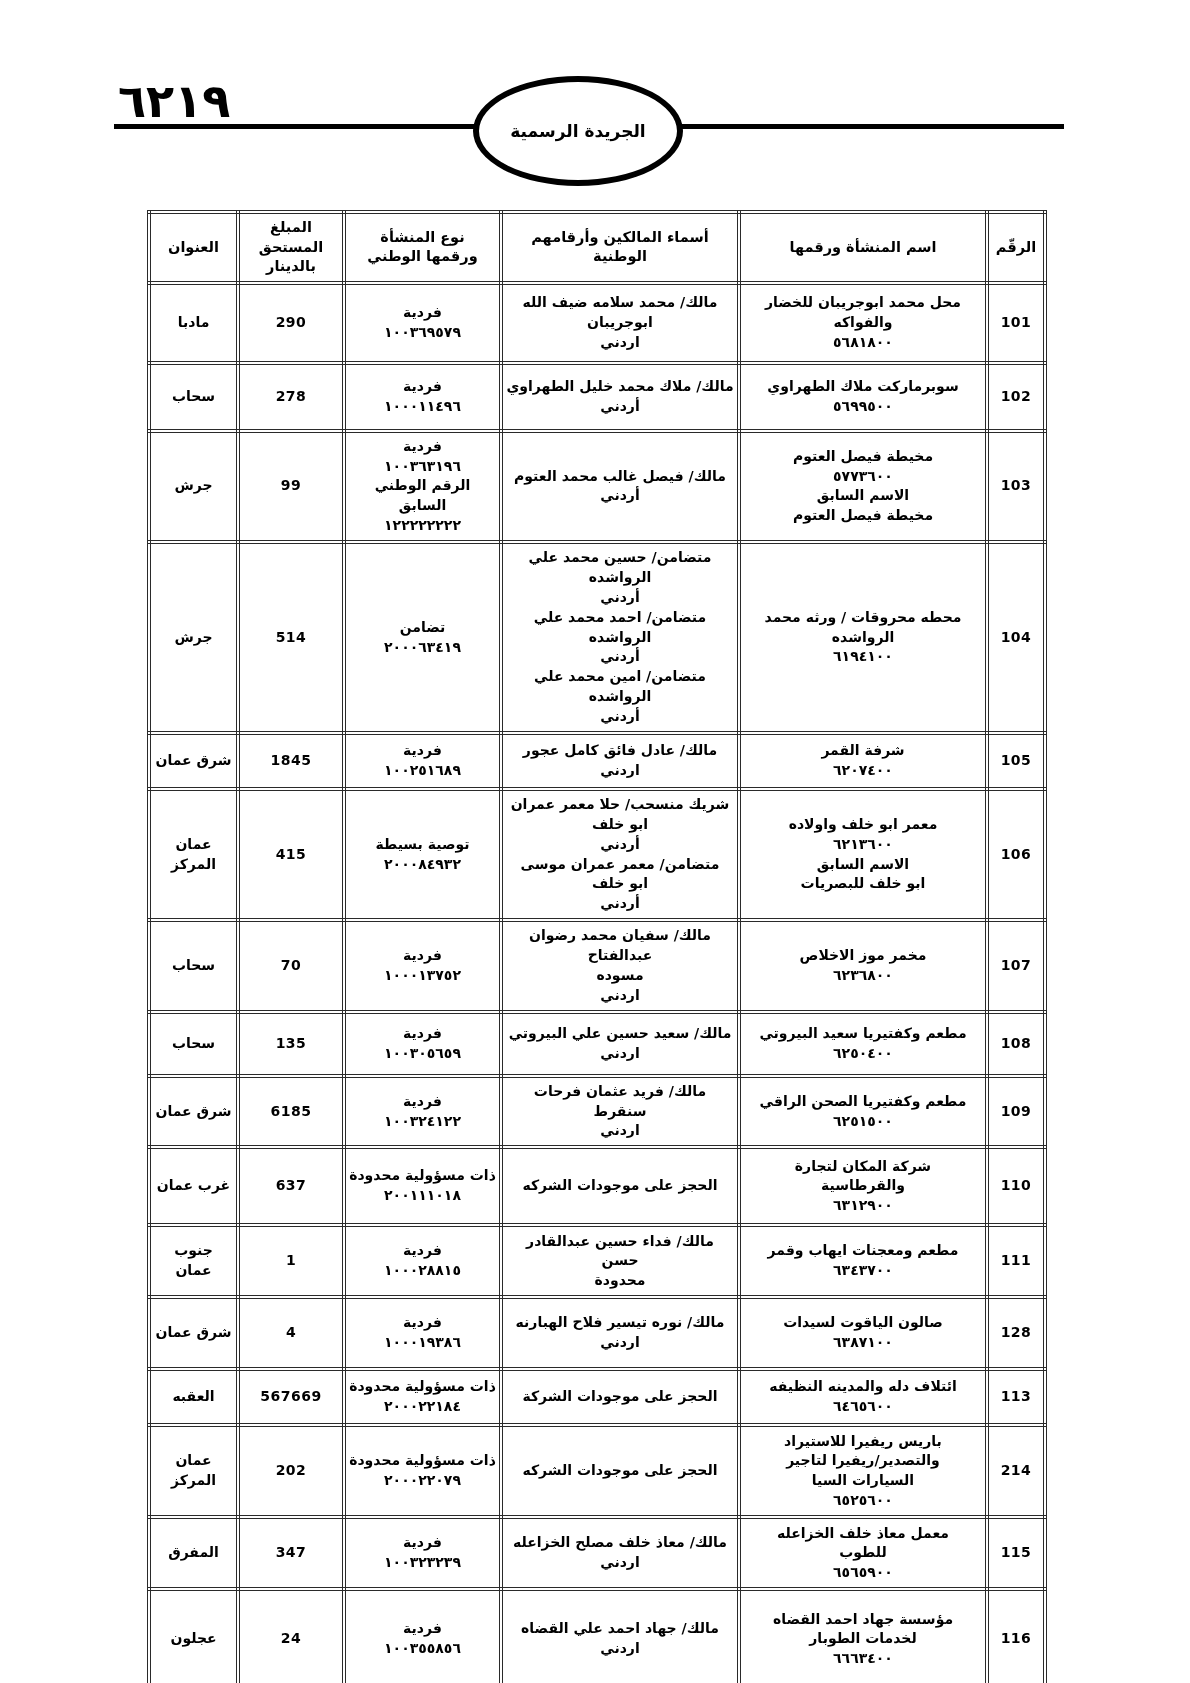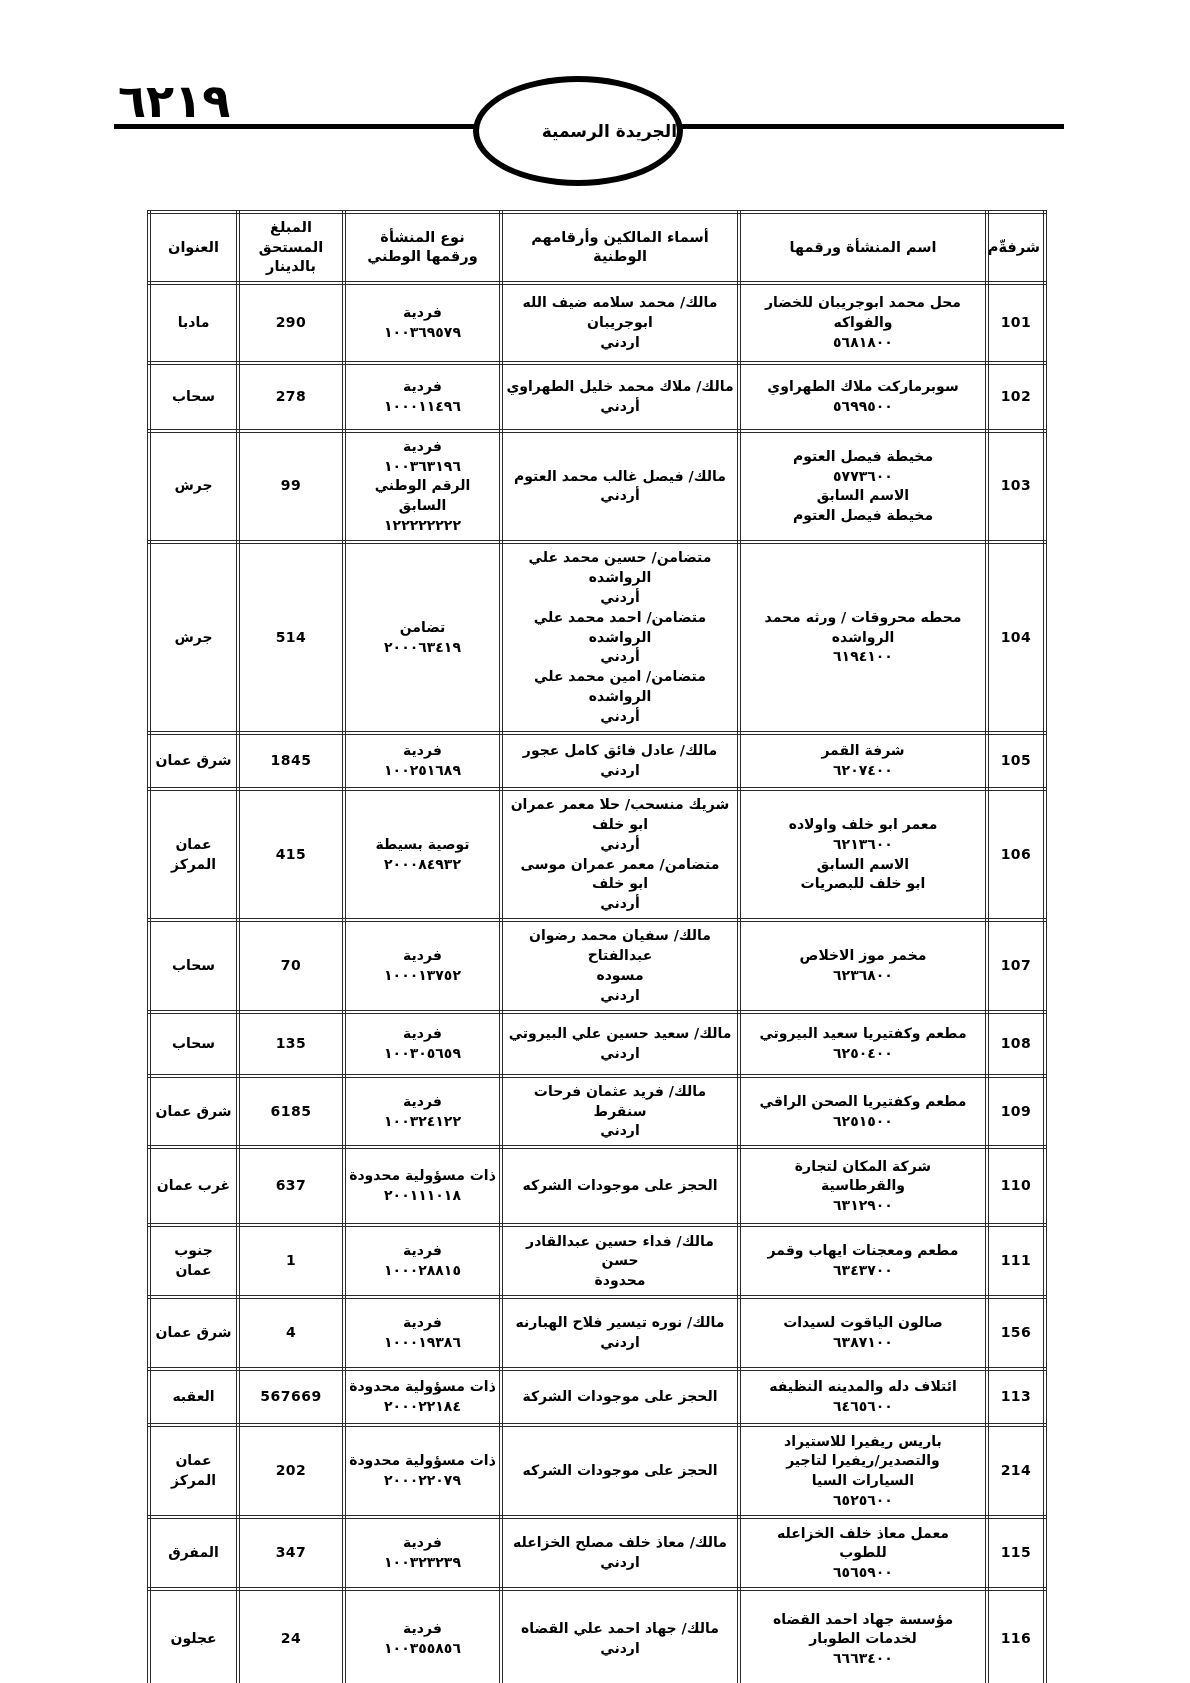--- a/index.html
+++ b/index.html
@@ -18,21 +18,21 @@
   }
   .top-rule {
     position: absolute; left: 114px; top: 124px;
     width: 950px; height: 5px; background: #000;
   }
   .banner {
     position: absolute; left: 473px; top: 76px;
     width: 198px; height: 98px;
     border: 6px solid #000; border-radius: 50%;
     background: #fff;
-    display: flex; align-items: center; justify-content: flex-end;
+    display: flex; align-items: center; justify-content: center;
   }
   .banner-title {
     font-size: 17px; font-weight: bold; color: #000;
     direction: rtl;
   }
   
   table.records {
     position: absolute; left: 147px; top: 210px;
     width: 896px;
     direction: rtl;
@@ -99,21 +99,21 @@
   <colgroup>
     <col class="c-number">
     <col class="c-establishment">
     <col class="c-owners">
     <col class="c-type">
     <col class="c-amount">
     <col class="c-address">
   </colgroup>
   <thead>
     <tr>
-      <th>شرفةّم</th>
+      <th>الرقّم</th>
       <th>اسم المنشأة ورقمها</th>
       <th>أسماء المالكين وأرقامهم الوطنية</th>
       <th>نوع المنشأة
 ورقمها الوطني</th>
       <th>المبلغ المستحق
 بالدينار</th>
       <th>العنوان</th>
     </tr>
   </thead>
   <tbody id="records-body">
@@ -249,21 +249,21 @@
     <td class="cell-establishment">مطعم ومعجنات ايهاب وقمر
 ٦٣٤٣٧٠٠</td>
     <td class="cell-owners">مالك/ فداء حسين عبدالقادر حسن
 محدودة</td>
     <td class="cell-type">فردية
 ١٠٠٠٢٨٨١٥</td>
     <td class="cell-amount">1</td>
     <td class="cell-address">جنوب عمان</td>
   </tr>
       <tr>
-    <td class="cell-number">156</td>
+    <td class="cell-number">128</td>
     <td class="cell-establishment">صالون الياقوت لسيدات
 ٦٣٨٧١٠٠</td>
     <td class="cell-owners">مالك/ نوره تيسير فلاح الهبارنه
 اردني</td>
     <td class="cell-type">فردية
 ١٠٠٠١٩٣٨٦</td>
     <td class="cell-amount">4</td>
     <td class="cell-address">شرق عمان</td>
   </tr>
       <tr>

